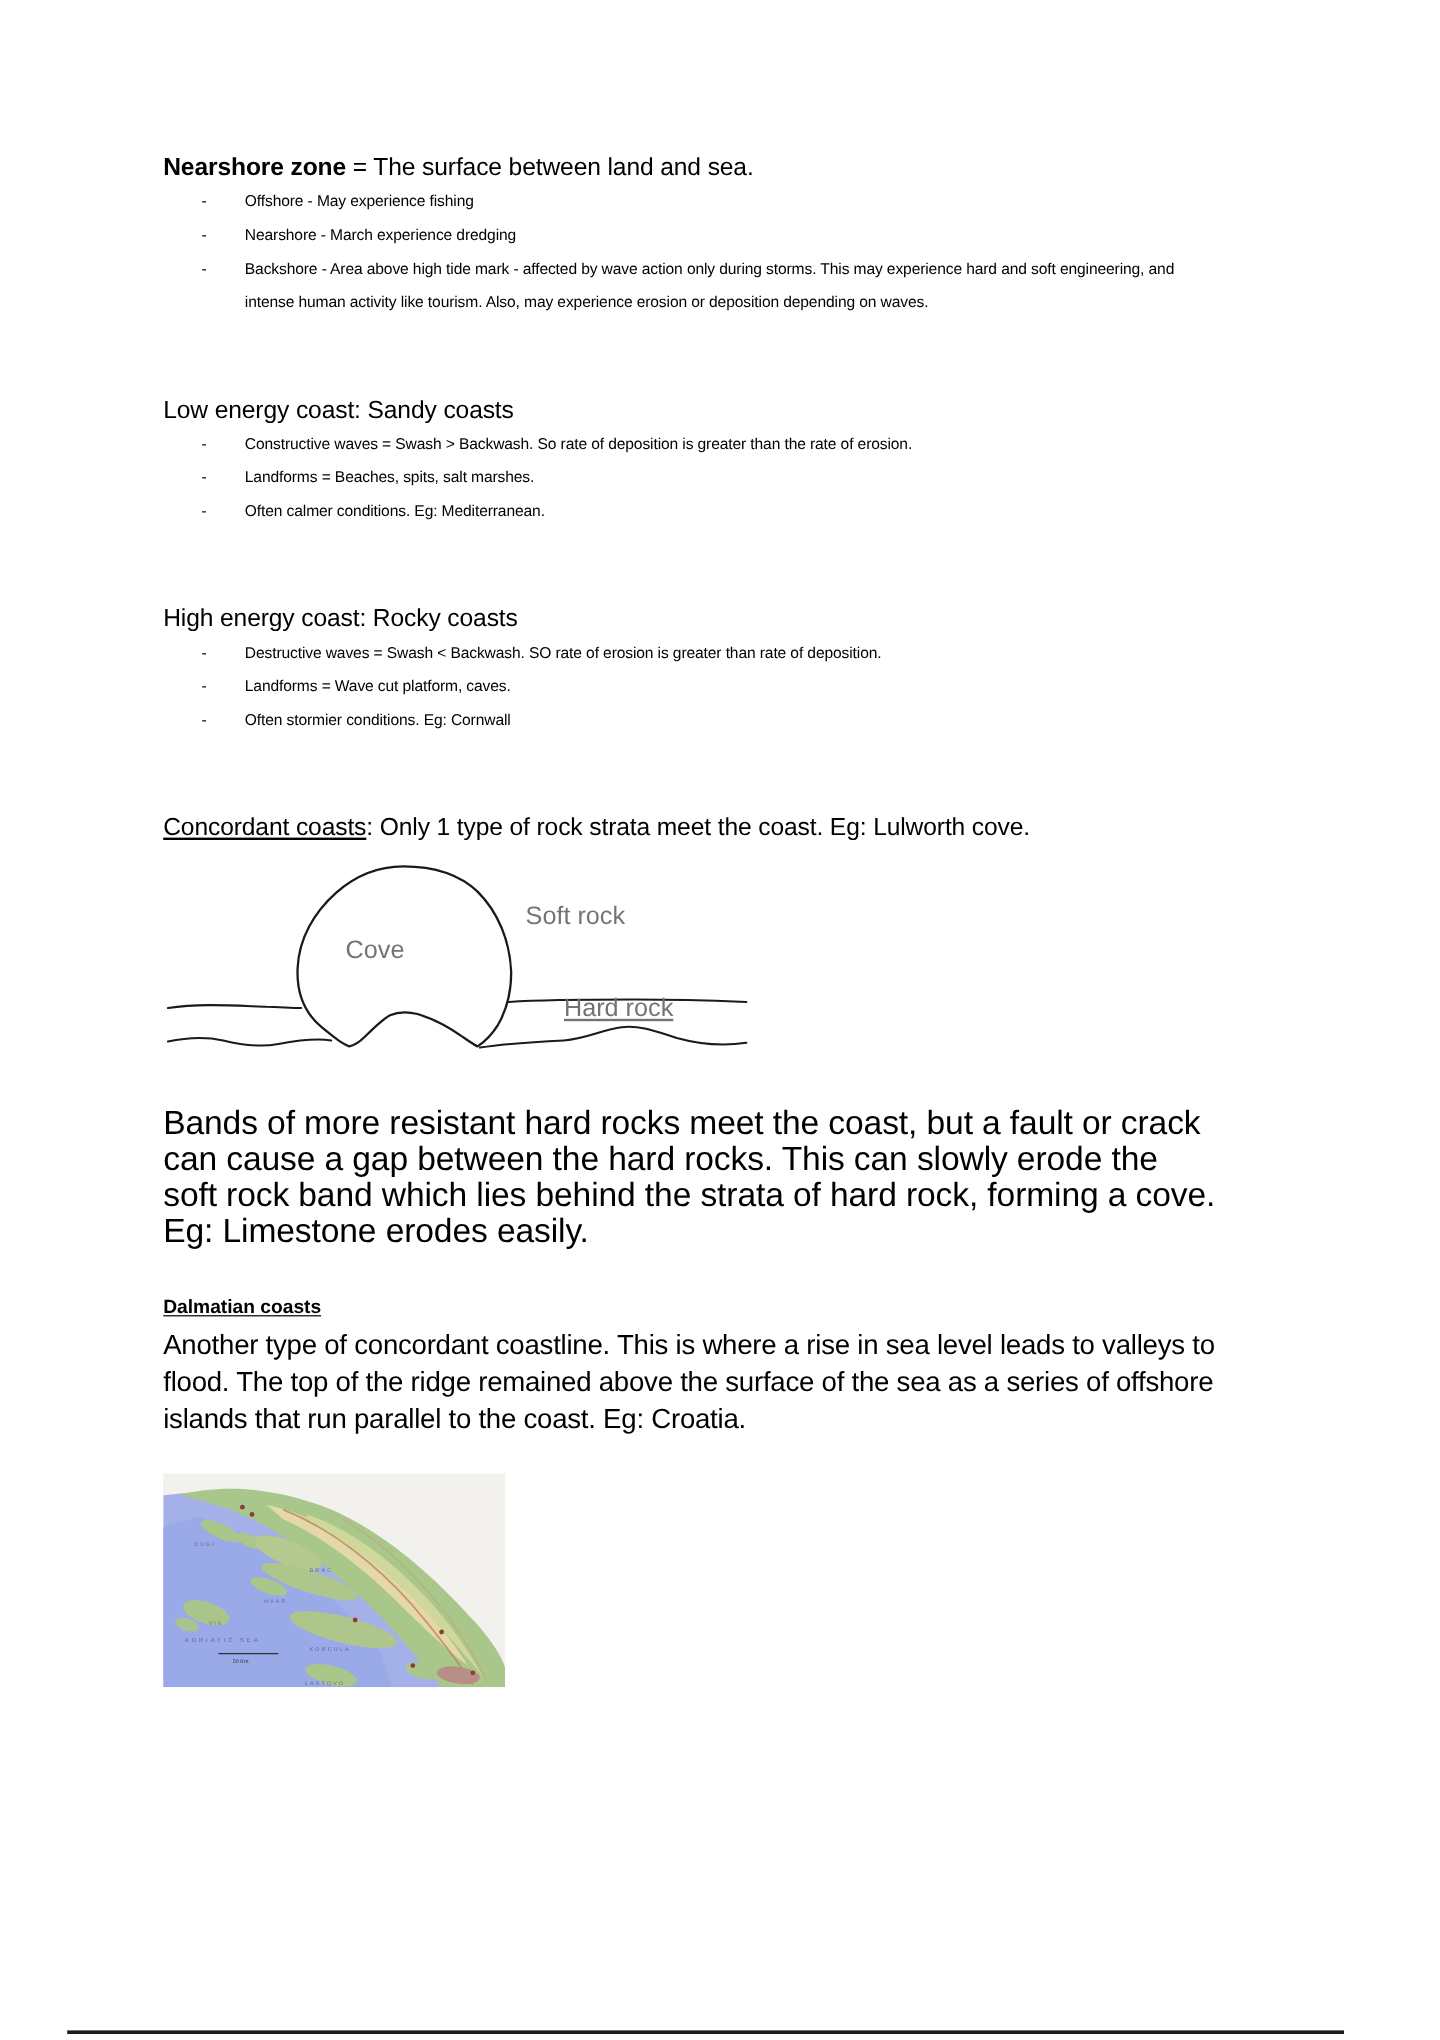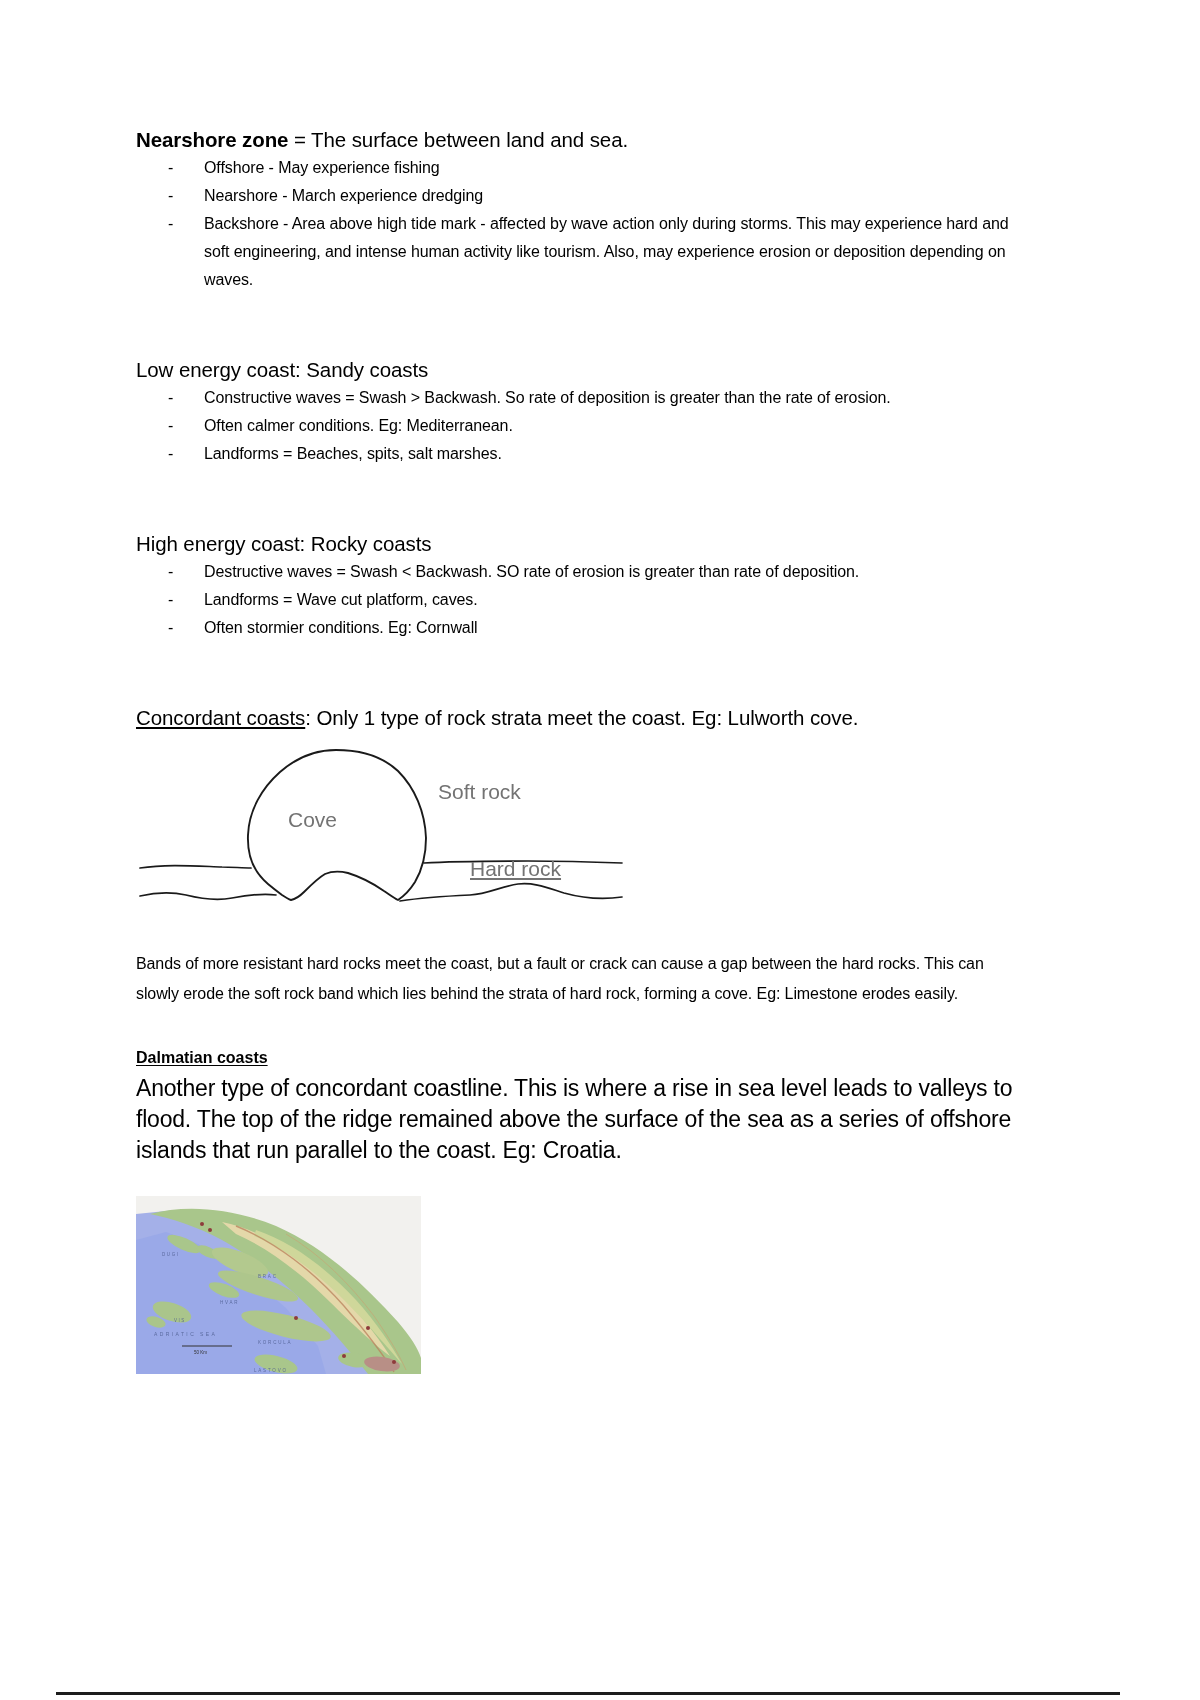--- a/index.html
+++ b/index.html
@@ -34,21 +34,21 @@
   }
   .lead .b { font-weight: bold; }
 
   ul.bullets {
     list-style: none;
     margin: 0;
     padding: 0 0 0 0;
   }
   ul.bullets li {
     position: relative;
-    font-size: 16px;
+    font-size: 13px;
     line-height: 28px;
     padding-left: 68px;
     letter-spacing: -0.1px;
   }
   ul.bullets li::before {
     content: "-";
     position: absolute;
     left: 32px;
     top: 0;
     color: #000;
@@ -60,21 +60,21 @@
   .section-head {
     font-size: 20.5px;
     line-height: 28px;
     margin: 0;
     letter-spacing: -0.1px;
   }
 
   .uline { text-decoration: underline; text-underline-offset: 2px; }
 
   .para {
-    font-size: 16px;
+    font-size: 28px;
     line-height: 30px;
     margin: 0;
     letter-spacing: -0.1px;
   }
 
   
   .dal-head {
     font-size: 16px;
     line-height: 30px;
     font-weight: bold;
@@ -142,22 +142,22 @@
       <li>Offshore - May experience fishing</li>
       <li>Nearshore - March experience dredging</li>
       <li>Backshore - Area above high tide mark - affected by wave action only during storms. This may experience hard and soft engineering, and intense human activity like tourism. Also, may experience erosion or deposition depending on waves.</li>
     </ul>
 
     <div class="gap-lg"></div>
 
     <p class="section-head">Low energy coast: Sandy coasts</p>
     <ul class="bullets">
       <li>Constructive waves = Swash &gt; Backwash. So rate of deposition is greater than the rate of erosion.</li>
+      <li>Landforms = Beaches, spits, salt marshes.</li>
       <li>Often calmer conditions. Eg: Mediterranean.</li>
-      <li>Landforms = Beaches, spits, salt marshes.</li>
     </ul>
 
     <div class="gap-lg"></div>
 
     <p class="section-head">High energy coast: Rocky coasts</p>
     <ul class="bullets">
       <li>Destructive waves = Swash &lt; Backwash. SO rate of erosion is greater than rate of deposition.</li>
       <li>Landforms = Wave cut platform, caves.</li>
       <li>Often stormier conditions. Eg: Cornwall</li>
     </ul>

